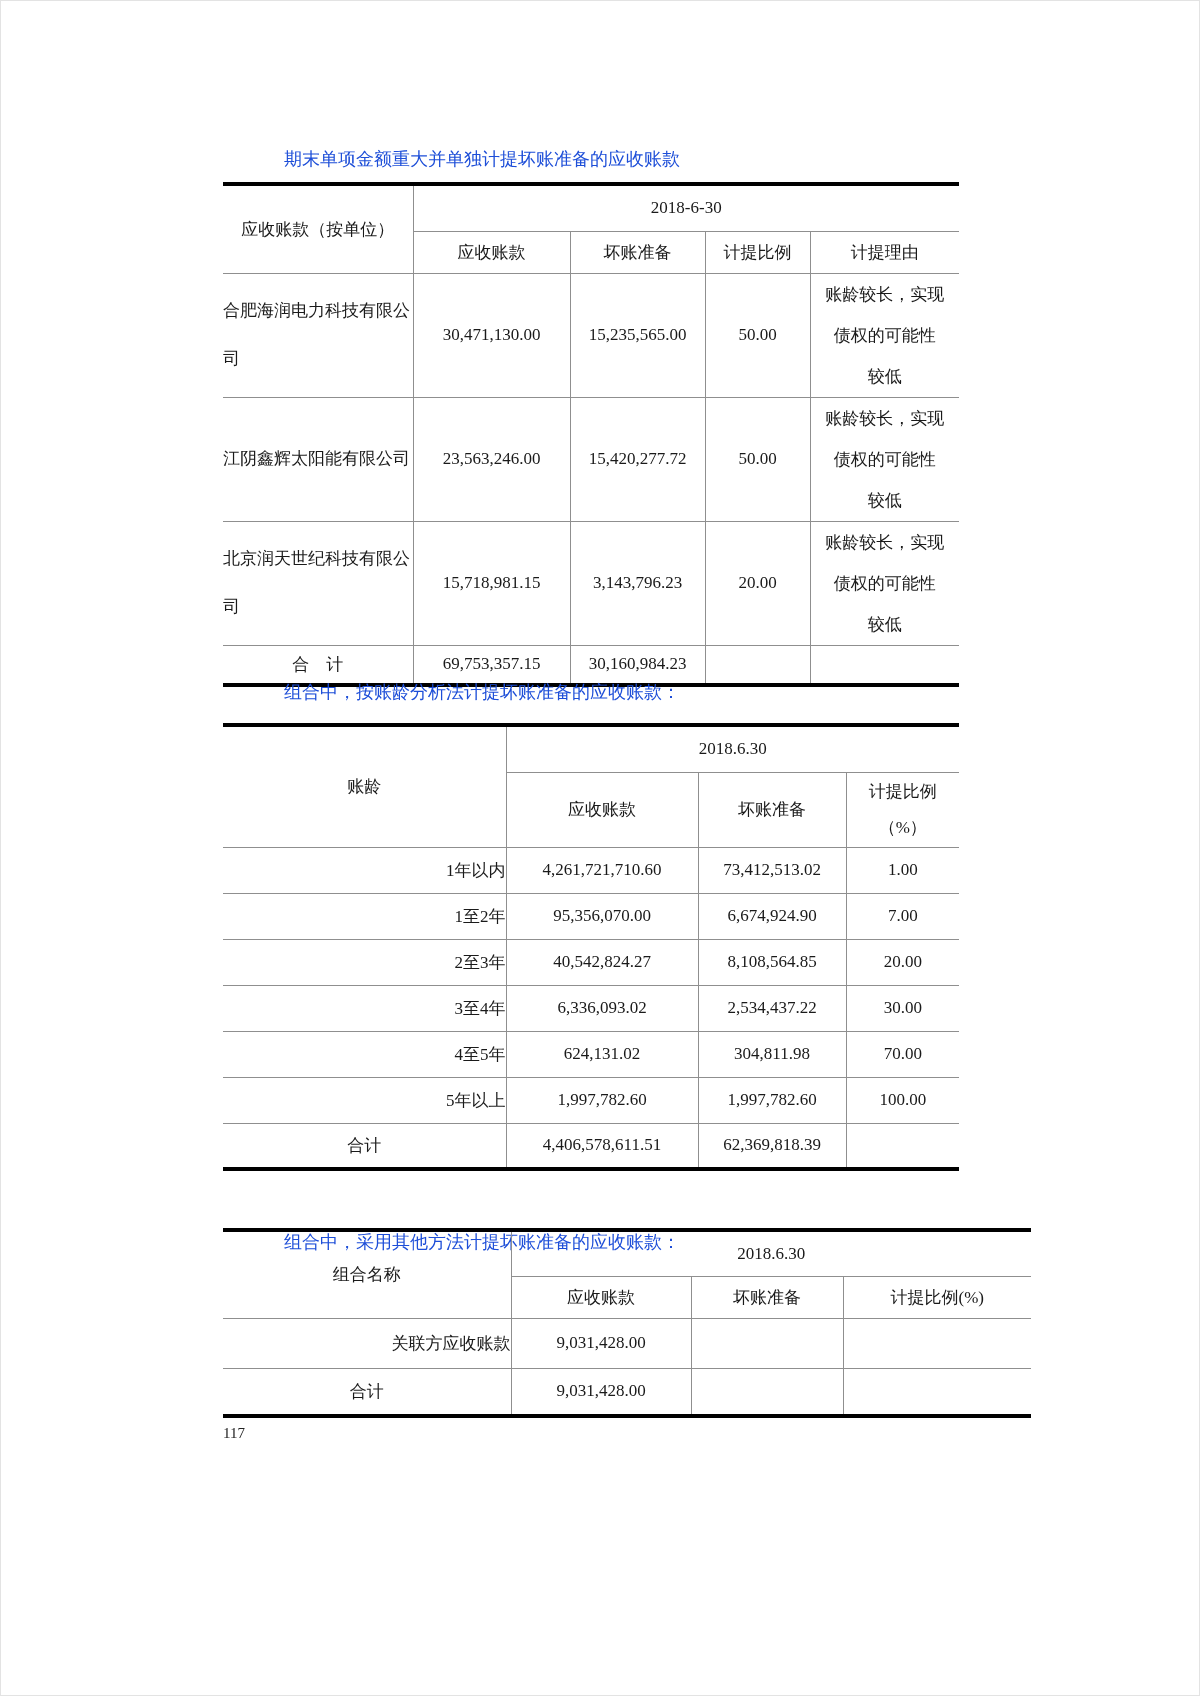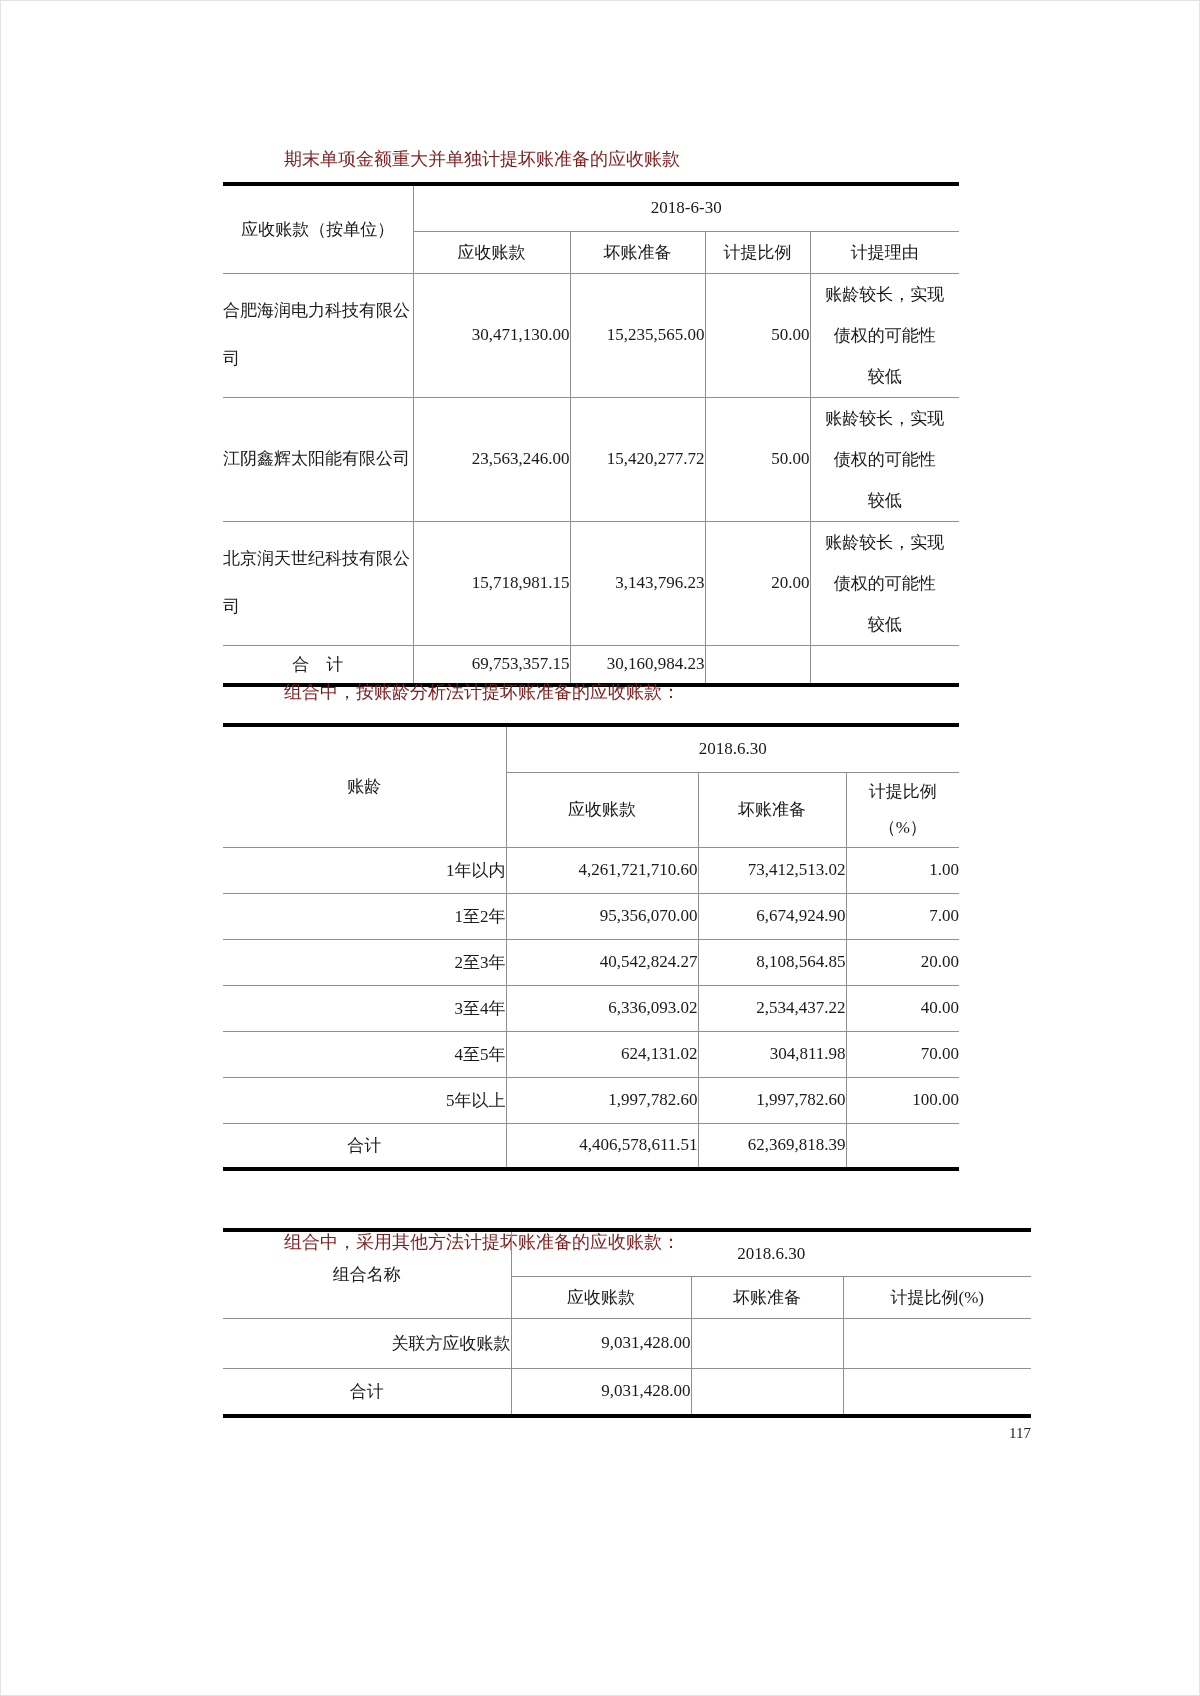--- a/index.html
+++ b/index.html
@@ -1,46 +1,46 @@
 <!DOCTYPE html>
 <html><head>
 <meta charset="utf-8">
 <style>
   html,body{margin:0;padding:0;background:#ffffff;}
   .page{
     position:relative;width:1200px;height:1696px;background:#ffffff;
     font-family:"Liberation Serif","DejaVu Serif",serif;color:#1a1a1a;
     box-sizing:border-box;border:1px solid #e3e3e3;overflow:hidden;
   }
-  .sec-title{position:absolute;left:283px;font-size:18px;color:#7f1d1d;white-space:nowrap;}
+  .sec-title{position:absolute;left:283px;font-size:18px;color:#1d4ed8;white-space:nowrap;}
   table.fin{
     position:absolute;border-collapse:collapse;table-layout:fixed;
     border-top:4px solid #000;border-bottom:4px solid #000;
     font-size:17px;color:#1a1a1a;
   }
   table.fin td{border:1px solid #8f8f8f;vertical-align:middle;padding:0;overflow:hidden;}
   td.el{border-left:none!important;}
   td.er{border-right:none!important;}
   td.ctr{text-align:center;}
   td.name{padding-left:11px;line-height:48px;text-align:left;margin-top:32px;}
   td.agelbl{padding-left:14px;text-align:right;}
-  td.num{text-align:right;padding-right:10px;margin-left:8px;}
+  td.num{text-align:center;padding-right:10px;margin-left:8px;}
   td.reason{padding-left:13px;text-align:center;}
   td.reason span{display:block;line-height:41px;}
   .hdr2{line-height:36px;}
   tr.rA{height:47px;}  tr.rB{height:42px;}  tr.rD{height:123px;} tr.rT{height:40px;}
   tr.r2A{height:47px;} tr.r2B{height:75px;} tr.r2D{height:46px;} tr.r2T{height:46px;}
   tr.r3A{height:46px;} tr.r3B{height:42px;} tr.r3D{height:50px;} tr.r3T{height:48px;}
   #t1{left:222px;top:181px;width:736px;}
   #t2{left:222px;top:722px;width:736px;}
   #t3{left:222px;top:1227px;width:808px;}
   #title1{top:146px;}
   #title2{top:679px;}
   #title3{top:1185px;margin-top:44px;}
-  .pagenum{position:absolute;left:222px;top:1424px;width:808px;text-align:right;font-size:15px;color:#222;}
+  .pagenum{position:absolute;left:222px;top:1424px;width:808px;text-align:left;font-size:15px;color:#222;}
 </style>
 </head>
 <body>
 
 <div class="page">
 
   <div id="title1" class="sec-title">期末单项金额重大并单独计提坏账准备的应收账款</div>
 
   <table id="t1" class="fin">
     <colgroup>
@@ -141,21 +141,21 @@
     <tr class="r2D">
       <td class="el agelbl">2至3年</td>
       <td class="num">40,542,824.27</td>
       <td class="num">8,108,564.85</td>
       <td class="er num">20.00</td>
     </tr>
     <tr class="r2D">
       <td class="el agelbl">3至4年</td>
       <td class="num">6,336,093.02</td>
       <td class="num">2,534,437.22</td>
-      <td class="er num">40.00</td>
+      <td class="er num">30.00</td>
     </tr>
     <tr class="r2D">
       <td class="el agelbl">4至5年</td>
       <td class="num">624,131.02</td>
       <td class="num">304,811.98</td>
       <td class="er num">70.00</td>
     </tr>
     <tr class="r2D">
       <td class="el agelbl">5年以上</td>
       <td class="num">1,997,782.60</td>

